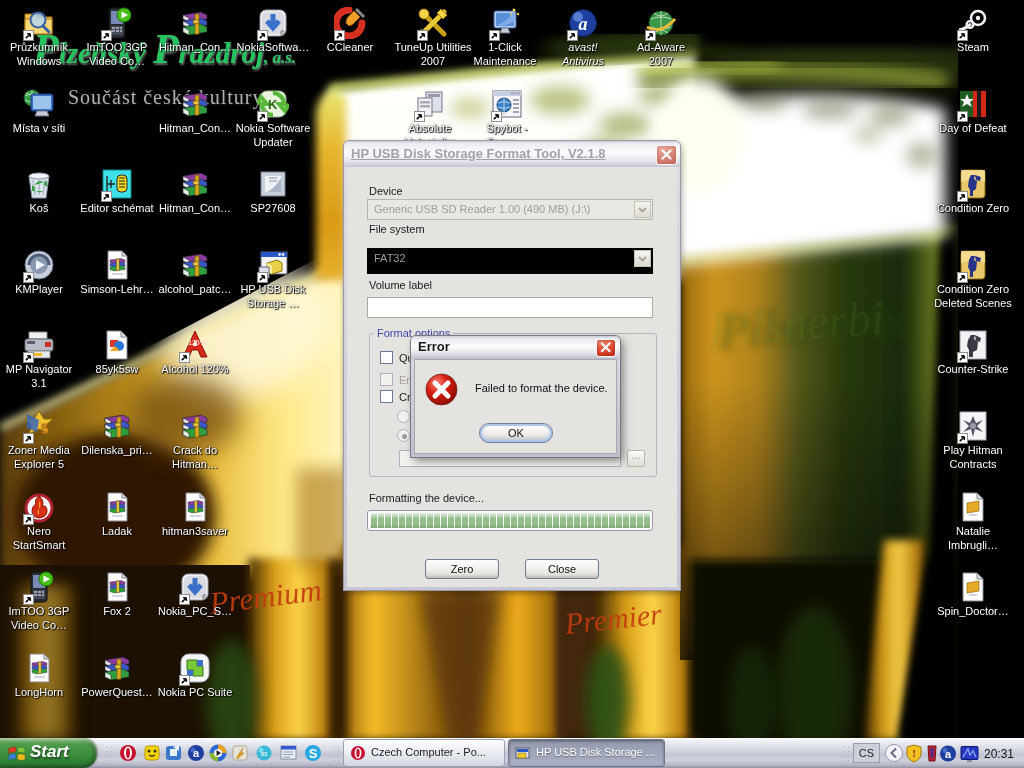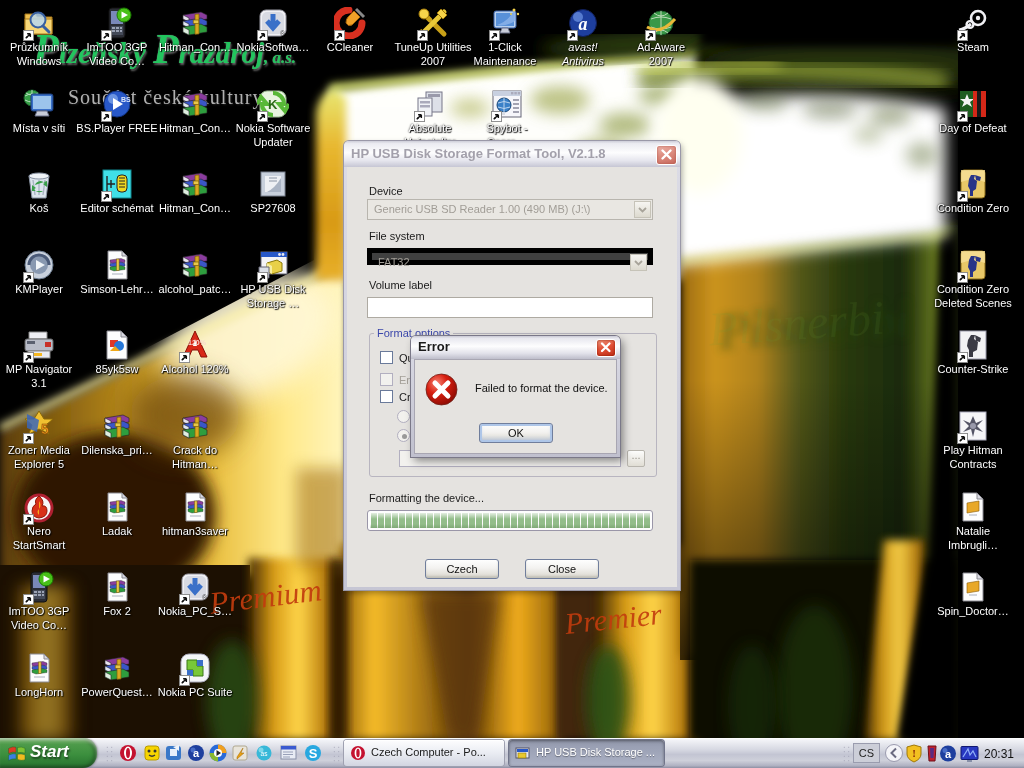--- a/index.html
+++ b/index.html
@@ -489,29 +489,20 @@
         <use href="#i-sc"></use>
       </svg>
       <div class="lbl">Steam</div>
     </div>
 <div class="icon" style="left:0px; top:88px;">
       <svg class="main" width="32" height="32">
         <use href="#i-network"></use>
       </svg>
       <div class="lbl">Místa v síti</div>
     </div>
-<div class="icon" style="left:78px; top:88px;">
-      <svg class="main" width="32" height="32">
-        <use href="#i-bsplayer"></use>
-      </svg>
-      <svg style="position:absolute;left:23px;top:23px" width="11" height="11">
-        <use href="#i-sc"></use>
-      </svg>
-      <div class="lbl">BS.Player FREE</div>
-    </div>
 <div class="icon" style="left:156px; top:88px;">
       <svg class="main" width="32" height="32">
         <use href="#i-winrar"></use>
       </svg>
       <div class="lbl">Hitman_Con…</div>
     </div>
 <div class="icon" style="left:234px; top:88px;">
       <svg class="main" width="32" height="32">
         <use href="#i-nokiaupd"></use>
       </svg>
@@ -760,39 +751,39 @@
       </svg>
       <svg style="position:absolute;left:23px;top:23px" width="11" height="11">
         <use href="#i-sc"></use>
       </svg>
       <div class="lbl">Nokia PC Suite</div>
     </div>
 
 <div class="xpwin" id="maindlg" style="left:344px; top:141px; width:336px; height:449px; z-index:5;
   background:linear-gradient(180deg,#dcdce6,#c6c6d4); box-shadow:0 0 0 1px #9a98a8, 2px 3px 6px rgba(0,0,0,.35);">
   <div class="tbar" style="background:linear-gradient(180deg,#cdcdd8 0%, #ebebf1 10%, #fdfdfe 45%, #e6e6ee 75%, #c6c6d4 100%);">
-    <div class="ttl" style="color:#a3a0ab;">HP USB Disk Storage Format Tool, V2.1.8</div>
+    <div class="ttl" style="color:#a3a0ab;text-decoration:underline;">HP USB Disk Storage Format Tool, V2.1.8</div>
   </div>
   <div class="xbtn" style="right:3px; background:linear-gradient(160deg,#f0b8ae 0%,#dd8d80 45%,#c96b5e 100%); box-shadow:inset 0 0 3px #b05548;">
     <svg width="19" height="18" viewBox="0 0 19 18">
           <path d="M5.5,4.5 L13.5,12.5 M13.5,4.5 L5.5,12.5" stroke="#fff" stroke-width="2.4" stroke-linecap="round"></path>
         </svg>
   </div>
   <div class="body" style="background:#e5e3e0; font-size:11px; color:#1a1a1a;">
     <div style="position:absolute; left:22px; top:18px;">Device</div>
     <div style="position:absolute; left:20px; top:32px; width:286px; height:21px; background:#e9e7e2; border:1px solid #b8b5ae;">
       <div style="position:absolute; left:6px; top:3px; color:#a19d96; white-space:nowrap; overflow:hidden; width:255px;">Generic USB SD Reader 1.00 (490 MB) (J:\)</div>
       <div style="position:absolute; right:1px; top:1px; width:17px; height:17px; background:linear-gradient(180deg,#f6f5f1,#dddacf); border:1px solid #c6c3b8;">
         <svg width="15" height="15" viewBox="0 0 15 15">
               <path d="M4,6 L7.5,9.5 L11,6" stroke="#a8a49a" stroke-width="1.8" fill="none"></path>
             </svg>
       </div>
     </div>
-    <div style="position:absolute; left:22px; top:63px;">File system</div>
-    <div style="position:absolute; left:20px; top:81px; width:286px; height:17px; background:#404040; border:5px solid #000000;">
+    <div style="position:absolute; left:22px; top:56px;">File system</div>
+    <div style="position:absolute; left:20px; top:81px; width:286px; height:26px; background:#000000; border:1px solid #000000;">
       <div style="position:absolute; left:6px; top:3px; color:#a19d96;">FAT32</div>
       <div style="position:absolute; right:1px; top:1px; width:17px; height:17px; background:linear-gradient(180deg,#f6f5f1,#dddacf); border:1px solid #c6c3b8;">
         <svg width="15" height="15" viewBox="0 0 15 15">
               <path d="M4,6 L7.5,9.5 L11,6" stroke="#a8a49a" stroke-width="1.8" fill="none"></path>
             </svg>
       </div>
     </div>
     <div style="position:absolute; left:22px; top:112px;">Volume label</div>
     <div style="position:absolute; left:20px; top:130px; width:286px; height:21px; background:#fff; border:1px solid #aeaaa2;"></div>
 
@@ -811,21 +802,21 @@
         </div>
     <div style="position:absolute; left:52px; top:283px; width:222px; height:17px; background:#f2f1ee; border:1px solid #b2afc0;"></div>
     <div style="position:absolute; left:280px; top:283px; width:18px; height:17px; background:linear-gradient(180deg,#fdfdfc,#e0ddd4); border:1px solid #b8b5ae; border-radius:2px; text-align:center; color:#9a968e; line-height:9px;">...</div>
 
     <div style="position:absolute; left:22px; top:325px;">Formatting the device...</div>
     <div style="position:absolute; left:20px; top:343px; width:286px; height:21px; background:#fdfdfd; border:1px solid #9a96a8; border-radius:3px; overflow:hidden;">
       <div style="position:absolute; left:2px; top:2px; right:2px; bottom:2px; background:repeating-linear-gradient(90deg, transparent 0px, transparent 1px, #93bd8a 1px, #93bd8a 7px); "></div>
       <div style="position:absolute; left:2px; top:2px; right:2px; height:6px; background:linear-gradient(180deg,rgba(255,255,255,.75),rgba(255,255,255,0));"></div>
       <div style="position:absolute; left:2px; bottom:2px; right:2px; height:4px; background:linear-gradient(0deg,rgba(90,130,80,.35),rgba(255,255,255,0));"></div>
     </div>
-    <div class="xpbtn" style="position:absolute; left:78px; top:392px; width:74px; height:20px;">Czech</div>
+    <div class="xpbtn" style="position:absolute; left:78px; top:392px; width:74px; height:20px;">Zero</div>
     <div class="xpbtn" style="position:absolute; left:178px; top:392px; width:74px; height:20px;">Close</div>
   </div>
 </div>
 
 <div class="xpwin" id="errdlg" style="left:411px; top:336px; width:209px; height:121px; z-index:6;
   background:linear-gradient(180deg,#dcdce6,#c0c0ce); box-shadow:0 0 0 1px #7a7888, 3px 4px 8px rgba(0,0,0,.45);">
   <div class="tbar" style="height:23px; background:linear-gradient(180deg,#c8c8d4 0%, #e8e8ef 10%, #fdfdfe 45%, #e2e2ea 75%, #bebecb 100%);">
     <div class="ttl" style="top:3px; color:#1a1a1a;">Error</div>
   </div>
   <div class="xbtn" style="right:4px; top:3px; width:20px; height:18px; background:linear-gradient(160deg,#f0a088 0%,#e35238 45%,#c03018 100%); box-shadow:inset 0 0 3px #901800;">
@@ -839,21 +830,21 @@
             <radialGradient id="errg" cx="35%" cy="30%" r="75%">
               <stop offset="0%" stop-color="#f88878"></stop>
               <stop offset="45%" stop-color="#d81f10"></stop>
               <stop offset="100%" stop-color="#8c0a02"></stop>
             </radialGradient>
           </defs>
       <circle cx="16.5" cy="16.5" r="15.5" fill="url(#errg)" stroke="#70221a" stroke-width="0.8"></circle>
       <path d="M10,10 L23,23 M23,10 L10,23" stroke="#fff" stroke-width="5" stroke-linecap="round"></path>
     </svg>
     <div style="position:absolute; left:61px; top:23px;">Failed to format the device.</div>
-    <div class="xpbtn" style="position:absolute; left:65px; top:64px; width:74px; height:20px; box-shadow:inset 0 0 0 2px #aec6e8, inset 0 -3px 4px rgba(140,170,220,.55);">OK</div>
+    <div class="xpbtn" style="position:absolute; left:65px; top:64px; width:74px; height:20px; box-shadow:inset 0 0 0 2px #aec6e8, inset 0 -3px 4px rgba(140,170,220,.55);border-radius:10px;">OK</div>
   </div>
 </div>
 
 <div id="taskbar" style="position:absolute; left:0; top:738px; width:1024px; height:30px; z-index:10;
   background:linear-gradient(180deg,#ffffff 0%, #f2f3f7 7%, #d5d7e1 40%, #c3c5d3 55%, #ced0da 75%, #b0b2c2 92%, #8e90a4 100%);">
 
   <div style="position:absolute; left:-2px; top:0; width:99px; height:30px; border-radius:0 14px 14px 0;
     background:linear-gradient(180deg,#7db873 0%, #4d9a4a 22%, #3c8f3e 55%, #2d7b33 85%, #225c27 100%);
     box-shadow:inset 0 2px 3px rgba(255,255,255,.5), inset -3px 0 4px rgba(0,0,0,.35), 1px 0 2px rgba(0,0,0,.3);">
     <svg style="position:absolute; left:8px; top:5px;" width="21" height="20" viewBox="0 0 21 20">

